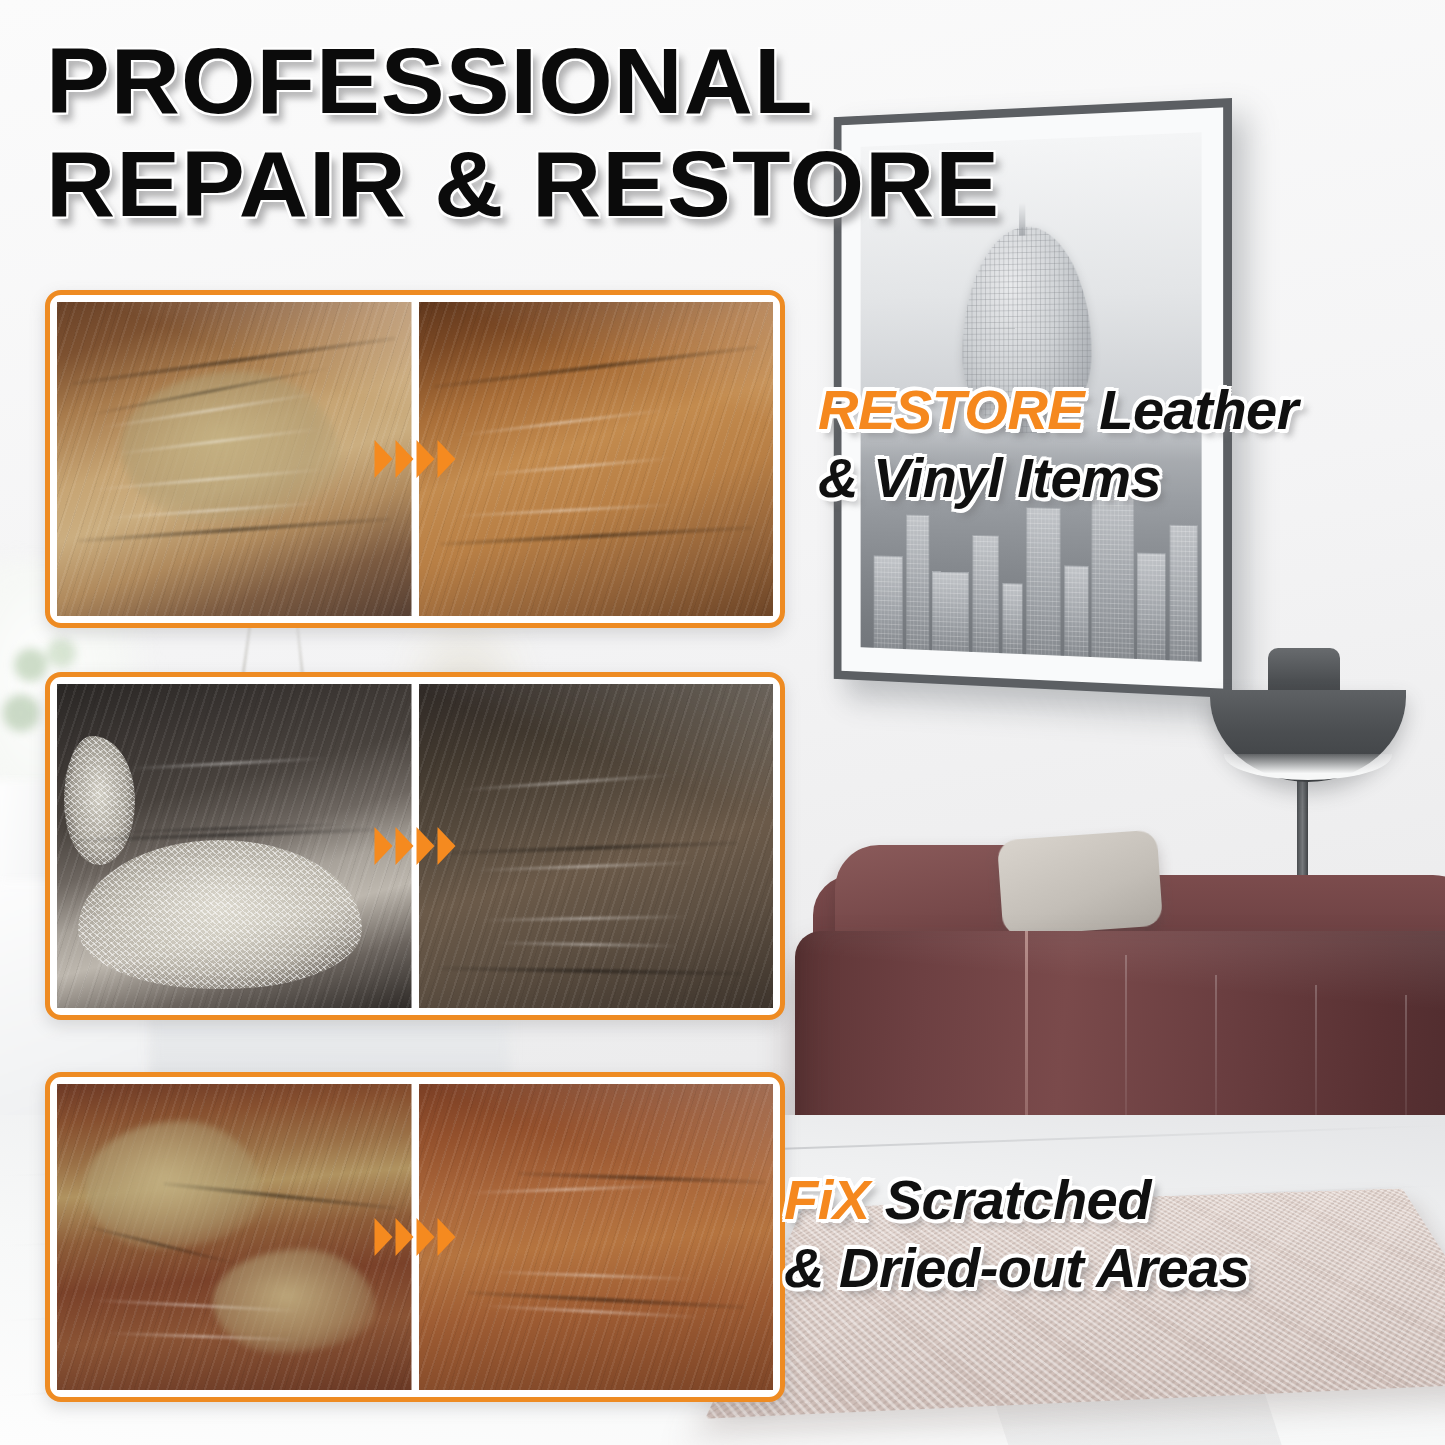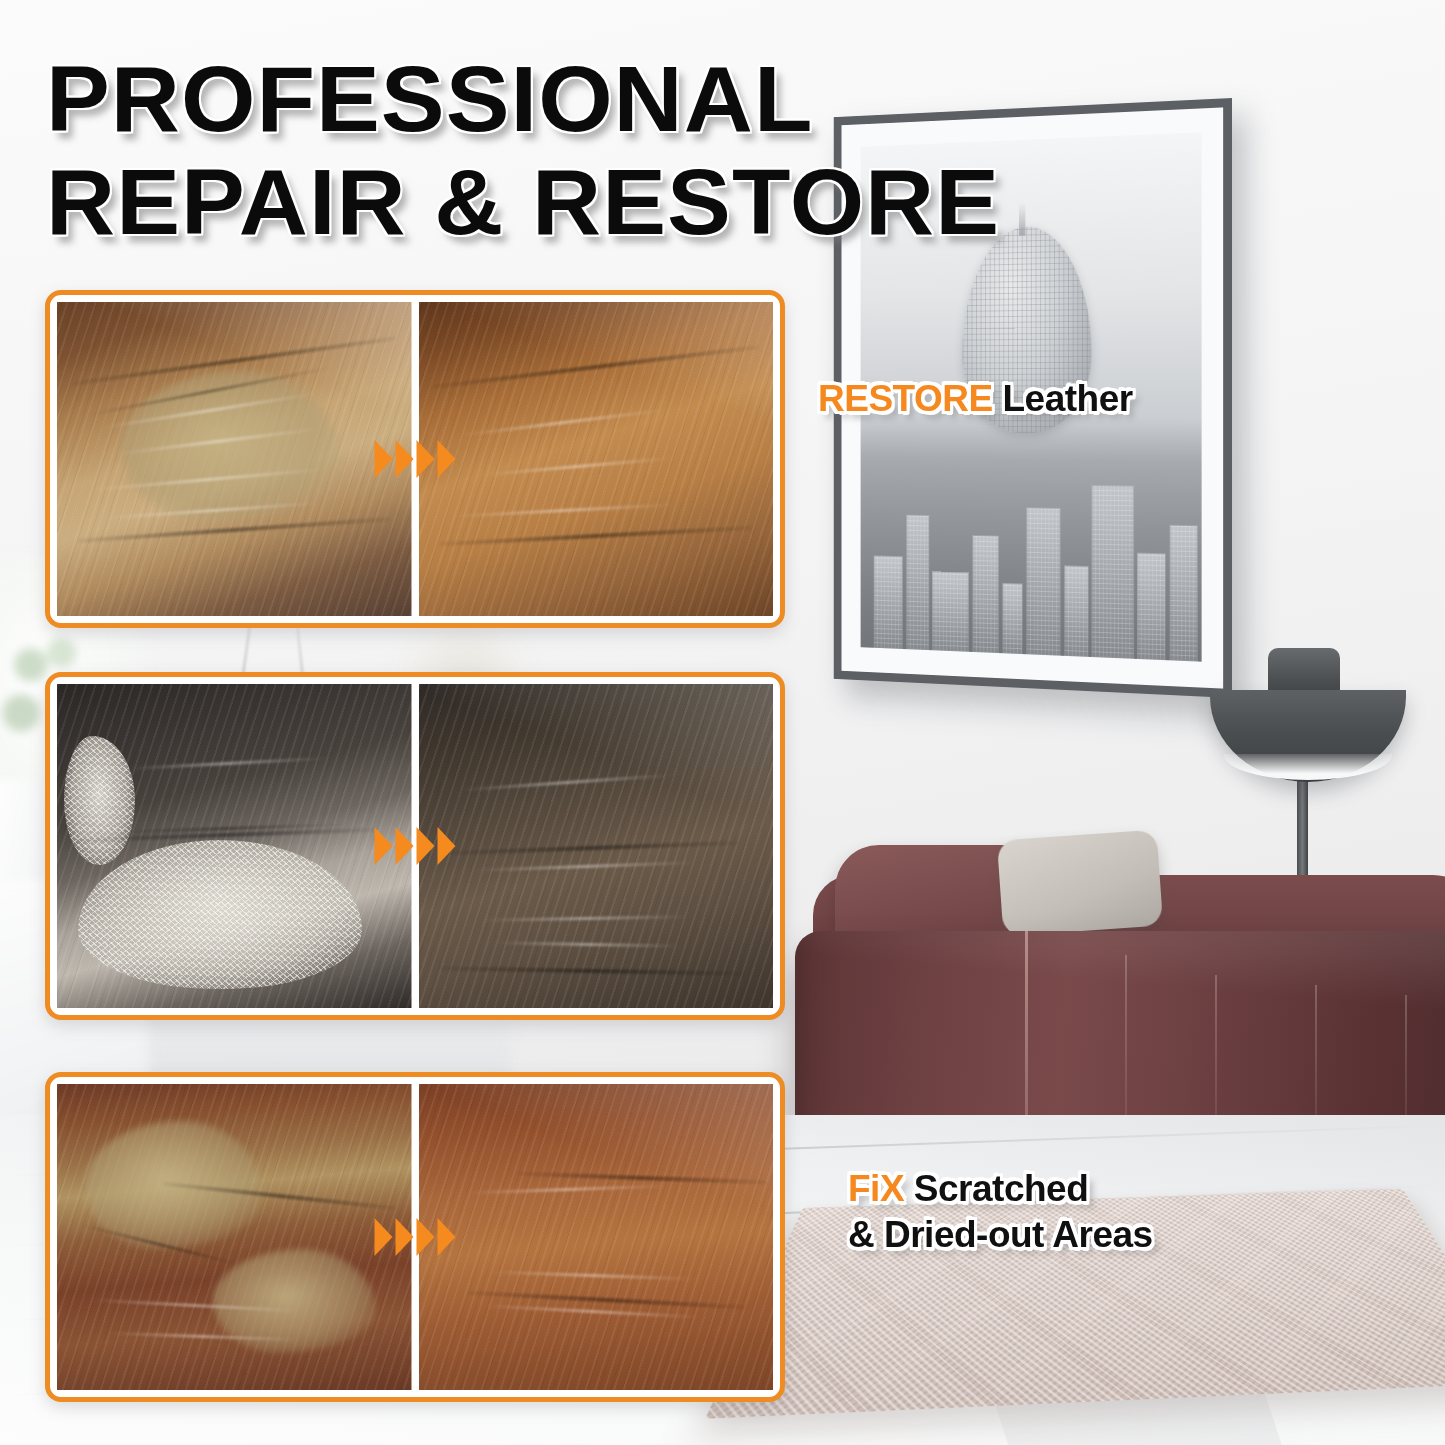--- a/index.html
+++ b/index.html
@@ -254,21 +254,20 @@
     box-shadow: 0 14px 26px rgba(120,105,100,.25);
     border-radius: 4px;
   }
 
   
   .headline {
     position: absolute;
     left: 46px; top: 34px;
     width: 1140px;
     z-index: 40;
-    margin-top: 18px;
   }
   .headline .line {
     font-family: "Liberation Sans", sans-serif;
     font-weight: bold;
     font-size: 92px;
     line-height: 1.03;
     letter-spacing: 1px;
     color: #0b0b0b;
     transform: scaleX(1.04);
     transform-origin: left center;
@@ -416,21 +415,22 @@
 
   
   .feature {
     position: absolute;
     z-index: 45;
     white-space: nowrap;
   }
   .feature .frow {
     font-family: "Liberation Sans", sans-serif;
     font-weight: bold;
-    font-size: 37px;
+    font-style: italic;
+    font-size: 56px;
     line-height: 1.14;
     letter-spacing: -0.5px;
   }
   .feature .frow.r2 { margin-top: 4px; }
   .kw {
     color: #f5881e;
     text-shadow:
       -3px -3px 0 #fff, 3px -3px 0 #fff, -3px 3px 0 #fff, 3px 3px 0 #fff,
        0 -3px 0 #fff,   0 3px 0 #fff,   -3px 0 0 #fff,   3px 0 0 #fff,
       -2px -4px 0 #fff, 2px 4px 0 #fff,
@@ -597,26 +597,29 @@
           <span class="chev"></span>
           <span class="chev"></span>
       </div>
     </div>
   </div>
 
   <div class="feature" style="left:818px;top:378px">
     <div class="frow r1">
       <span class="kw">RESTORE</span><span class="bk"> Leather</span>
     </div>
+    <div class="frow r2">
+      <span class="bk">&amp; Vinyl Items</span>
+    </div>
   </div>
 
   <div class="feature" style="left:818px;top:768px">
   </div>
 
-  <div class="feature" style="left:848px;top:1168px">
+  <div class="feature" style="left:784px;top:1168px">
     <div class="frow r1">
       <span class="kw">FiX</span><span class="bk"> Scratched</span>
     </div>
     <div class="frow r2">
       <span class="bk">&amp; Dried-out Areas</span>
     </div>
   </div>
 
 </div>
 

